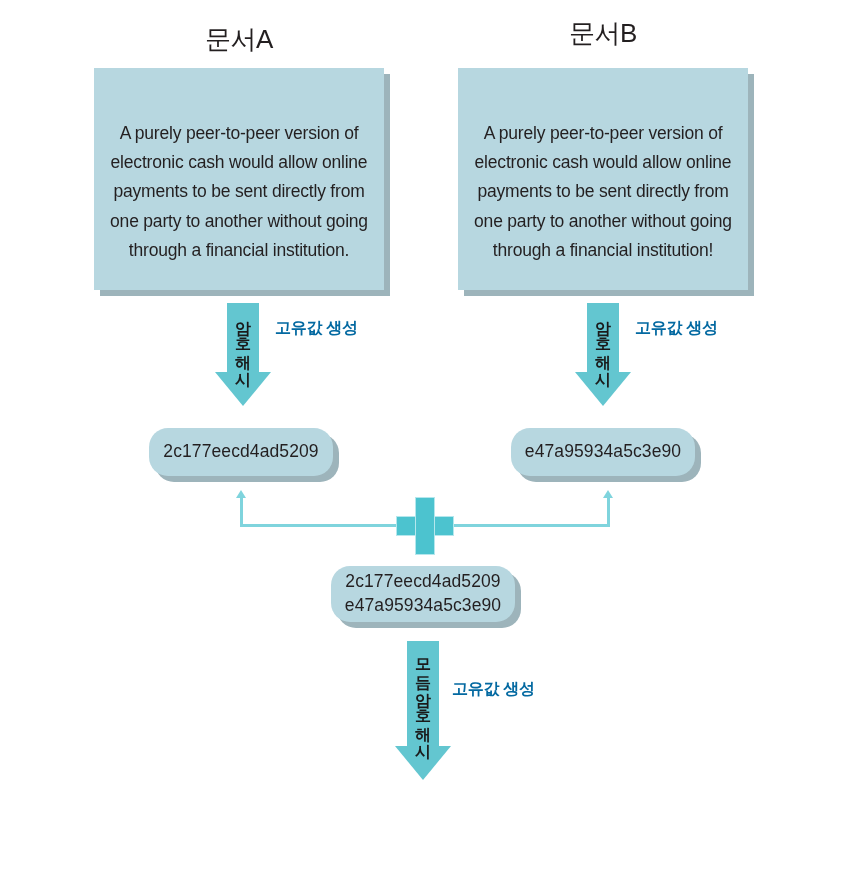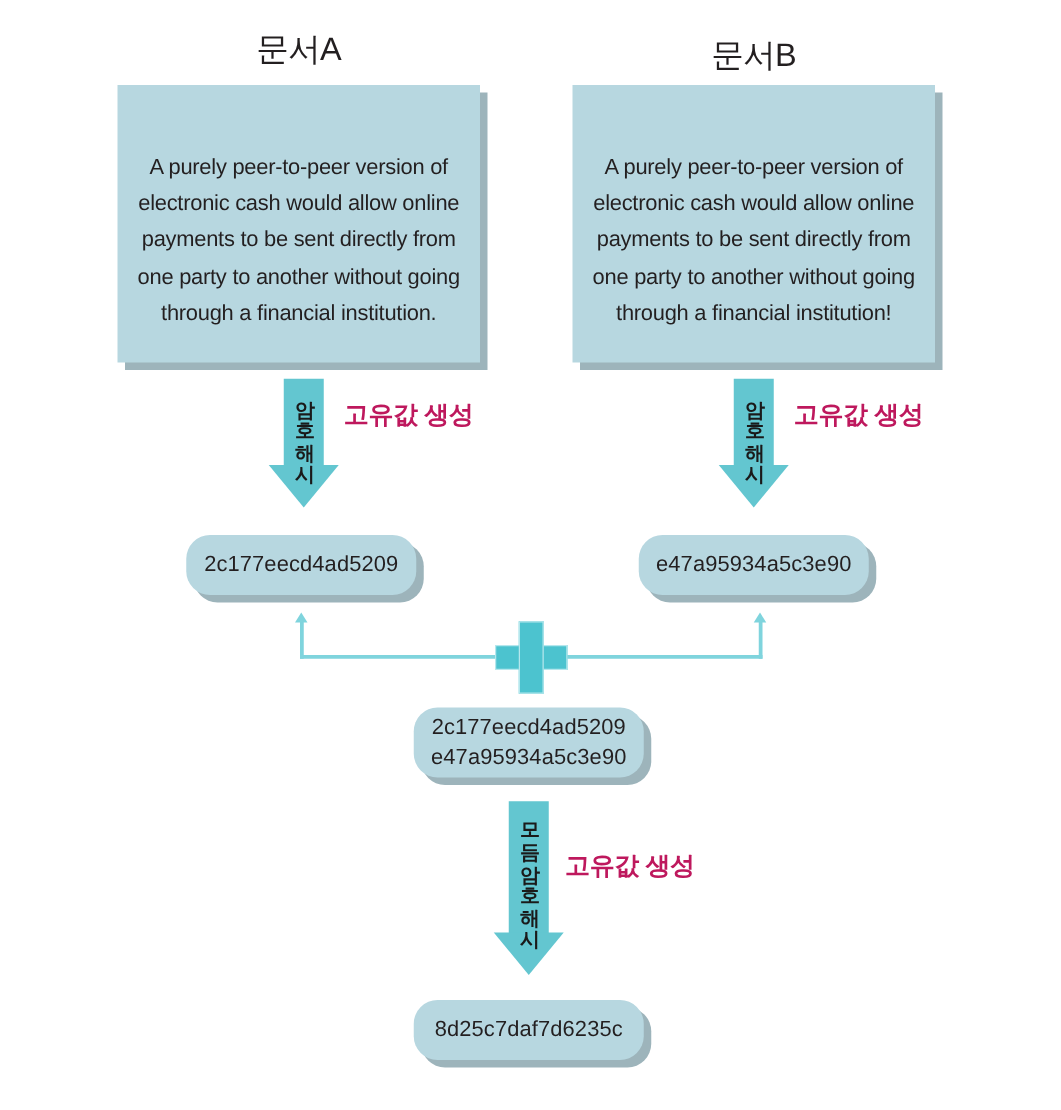--- a/index.html
+++ b/index.html
@@ -98,23 +98,23 @@
     text-orientation: upright;
     font-size: 16px;
     font-weight: 700;
     color: #1a1a1a;
     letter-spacing: 1px;
     line-height: 1;
     z-index: 3;
   }
   .arrow-side-label {
     position: absolute;
-    font-size: 20px;
+    font-size: 16px;
     font-weight: 700;
-    color: #be185d;
+    color: #0369a1;
     white-space: nowrap;
     letter-spacing: -0.3px;
   }
 
   
   .plus {
     position: absolute;
     width: 58px;
     height: 58px;
   }
@@ -161,21 +161,21 @@
     <div class="shaft" style="width:32px; height:72px;"></div>
     <div class="head" style="top:69px;"></div>
     <div class="arrow-label-vert">암호해시</div>
   </div>
   <div class="arrow-side-label" style="left:275px; top:318px;">고유값 생성</div>
 
   <div class="box hash-box" style="left:149px; top:428px; width:184px;">
     <div class="hash-text">2c177eecd4ad5209</div>
   </div>
 
-  <div class="doc-title" style="left:458px; top:27px; width:290px;">문서B</div>
+  <div class="doc-title" style="left:458px; top:16px; width:290px;">문서B</div>
 
   <div class="box doc-box" style="left:458px; top:68px;">
     <div class="doc-text">A purely peer-to-peer version of electronic cash would allow online payments to be sent directly from one party to another without going through a financial institution!</div>
   </div>
 
   <div class="arrow-down" style="left:558px; top:303px; width:90px; height:103px;">
     <div class="shaft" style="width:32px; height:72px;"></div>
     <div class="head" style="top:69px;"></div>
     <div class="arrow-label-vert">암호해시</div>
   </div>
@@ -203,17 +203,14 @@
 e47a95934a5c3e90</div>
   </div>
 
   <div class="arrow-down" style="left:378px; top:641px; width:90px; height:140px;">
     <div class="shaft" style="width:32px; height:108px;"></div>
     <div class="head" style="top:105px;"></div>
     <div class="arrow-label-vert">모듬암호해시</div>
   </div>
   <div class="arrow-side-label" style="left:452px; top:679px;">고유값 생성</div>
 
-  <div class="box hash-box" style="left:331px; top:800px; width:184px;">
-    <div class="hash-text">8d25c7daf7d6235c</div>
-  </div>
 
 </div>
 
 </body></html>

